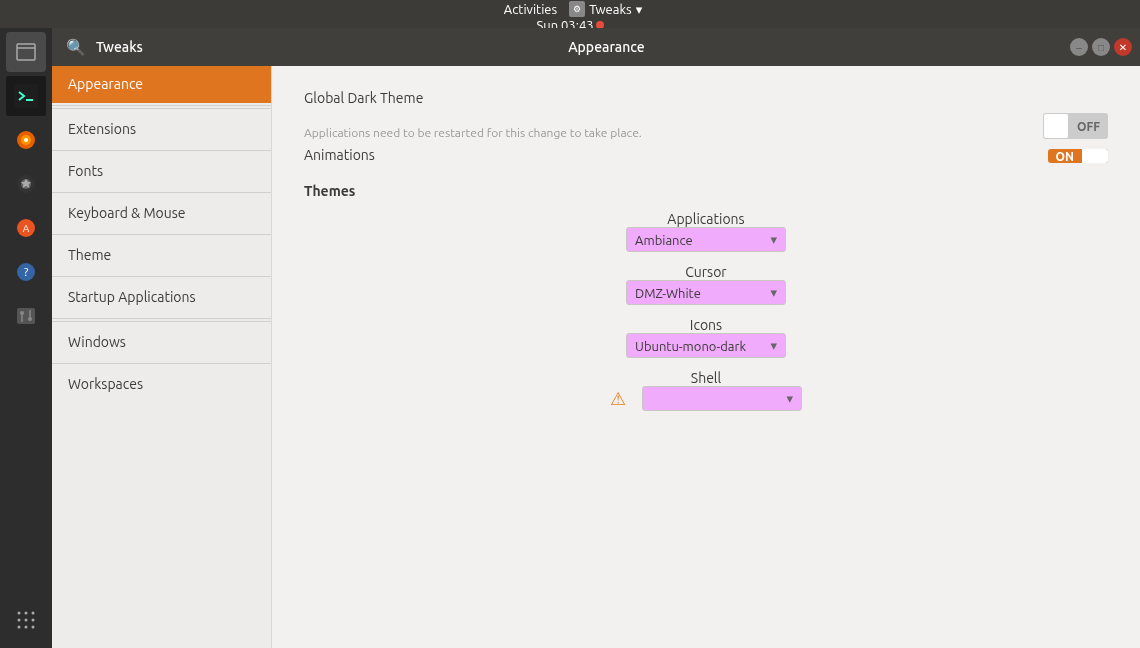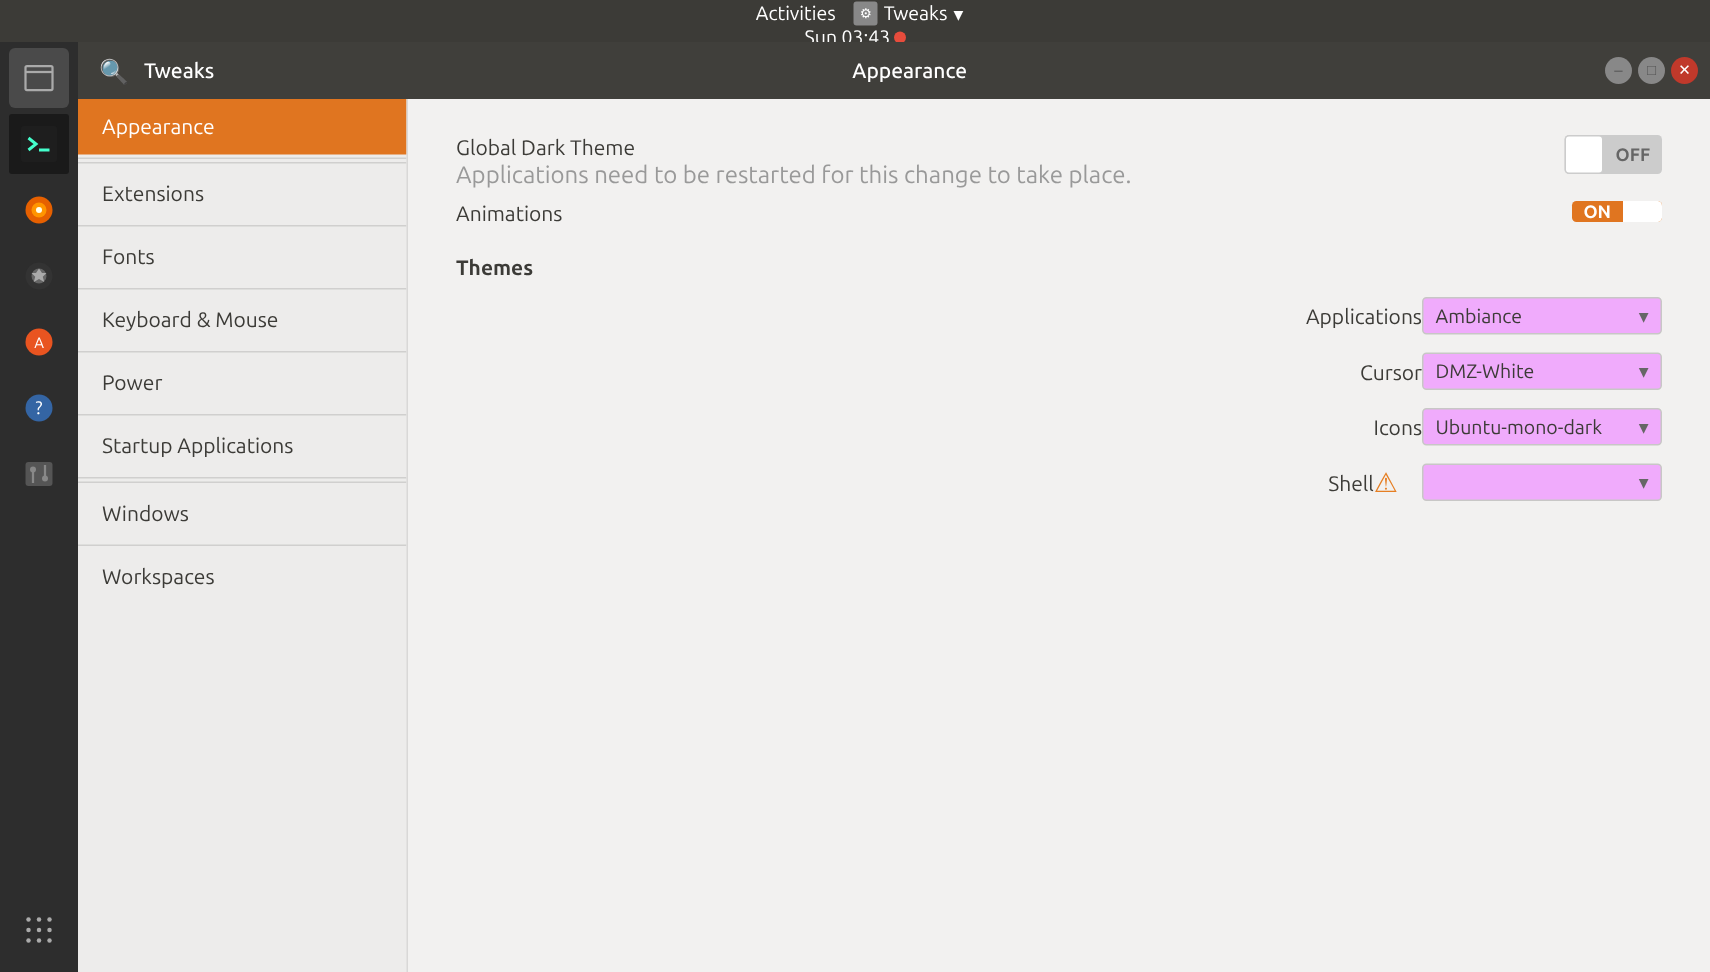--- a/index.html
+++ b/index.html
@@ -230,32 +230,32 @@
     .main-content {
       flex: 1;
       padding: 24px 32px;
       overflow-y: auto;
       background: #f2f1f0;
     }
 
     
     .setting-row {
       display: flex;
-      align-items: flex-start;
+      align-items: flex-end;
       justify-content: space-between;
       margin-bottom: 8px;
     }
     .setting-label {
       font-size: 14px;
       color: #3c3b37;
     }
     .setting-sublabel {
-      font-size: 16px;
+      font-size: 12px;
       color: #999;
-      margin-top: 2px;
+      margin-top: 20px;
     }
     .setting-label-group {}
 
     
     .toggle-off {
       display: flex;
       align-items: center;
       background: #ccc;
       border-radius: 3px;
       overflow: hidden;
@@ -328,22 +328,23 @@
     
     .warning-icon {
       color: #e67e22;
       font-size: 18px;
       margin-right: 8px;
     }
 
     .theme-row {
       display: flex;
       align-items: center;
-      justify-content: flex-end;
+      justify-content: center;
       margin-bottom: 12px;
+      flex-direction: column;
     }
     .theme-row-right {
       display: flex;
       align-items: center;
       gap: 8px;
     }
   </style>
 </head>
 <body>
 
@@ -454,21 +455,21 @@
       <div class="sidebar">
         <div class="sidebar-item active">Appearance</div>
         <div class="sidebar-separator"></div>
         <div class="sidebar-separator"></div>
         <div class="sidebar-item">Extensions</div>
         <div class="sidebar-separator"></div>
         <div class="sidebar-item">Fonts</div>
         <div class="sidebar-separator"></div>
         <div class="sidebar-item">Keyboard &amp; Mouse</div>
         <div class="sidebar-separator"></div>
-        <div class="sidebar-item">Power</div>
+        <div class="sidebar-item">Theme</div>
         <div class="sidebar-separator"></div>
         <div class="sidebar-item">Startup Applications</div>
         <div class="sidebar-separator"></div>
         <div class="sidebar-separator"></div>
         <div class="sidebar-item">Windows</div>
         <div class="sidebar-separator"></div>
         <div class="sidebar-item">Workspaces</div>
       </div>
 
       <div class="main-content">

